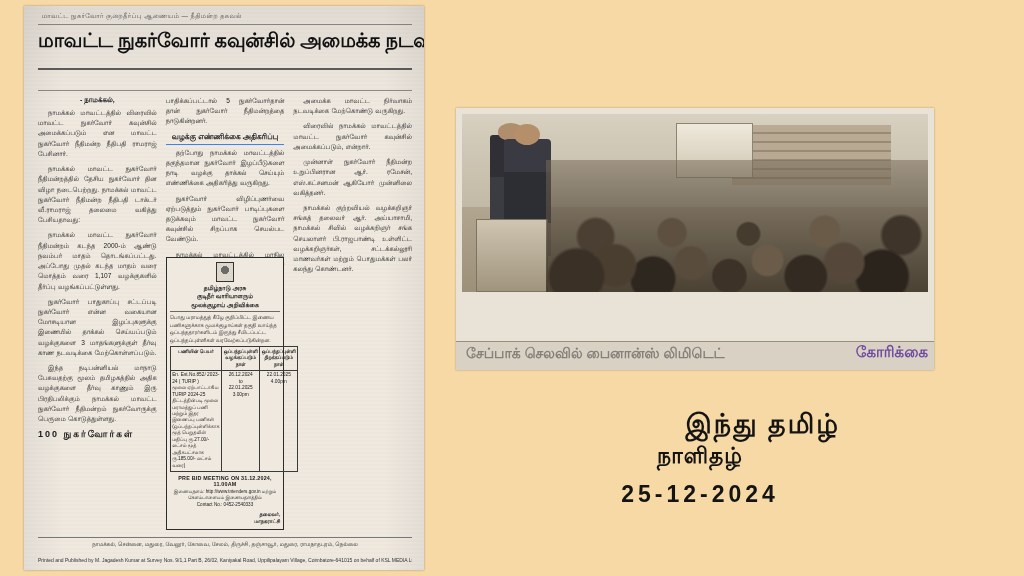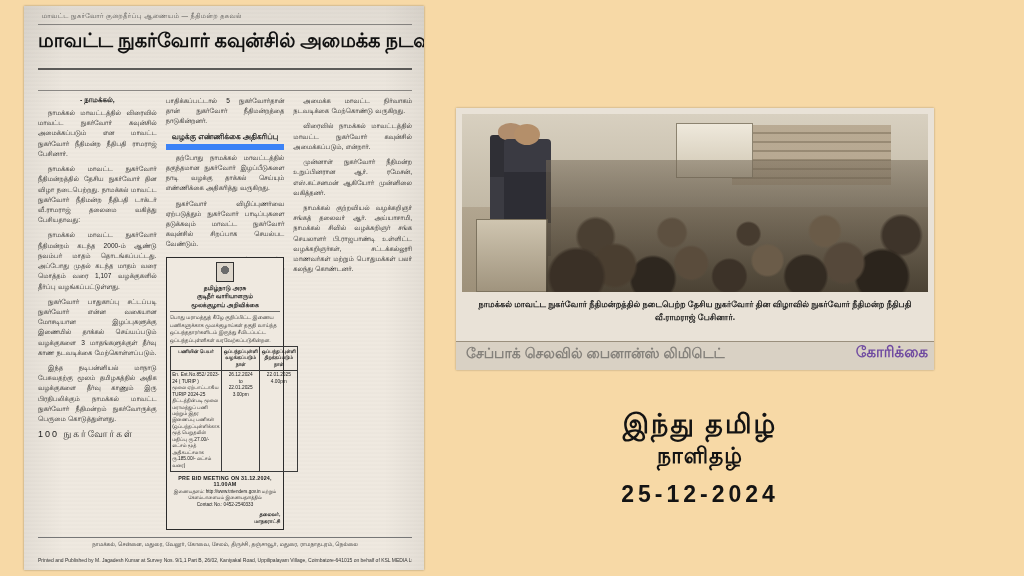--- a/index.html
+++ b/index.html
@@ -98,26 +98,26 @@
     margin: 0 0 5px 0;
     color: #1d1d1d;
     word-spacing: .5px;
   }
   .para.indent { text-indent: 10px; }
   .colhead {
     font-size: 7.4px;
     font-weight: 700;
     margin: 4px 0 3px 0;
     text-align: center;
-    border-bottom: 6px solid #3b82f6;
+    border-bottom: 1px solid #3b82f6;
     padding-bottom: 2px;
   }
   .big-line {
     font-size: 9px;
-    font-weight: 400;
+    font-weight: 700;
     letter-spacing: 2px;
     margin-top: 4px;
   }
 
   
   .tender {
     position: absolute;
     left: 0; right: 0; bottom: 0;
     border: 1.6px solid #2b2b2b;
     background: #efe9e0;
@@ -317,20 +317,21 @@
     top: 408px;
     width: 280px;
     text-align: center;
     color: #141414;
   }
   .label-line1 {
     font-size: 27px;
     font-weight: 700;
     letter-spacing: 2px;
     line-height: 1.25;
+    text-align: right;
   }
   .label-line2 {
     font-size: 22px;
     font-weight: 700;
     letter-spacing: 1px;
     line-height: 1.25;
   }
   .label-date {
     margin-top: 12px;
     font-size: 23px;
@@ -421,21 +422,20 @@
 <div class="photo-clip">
   <div class="photo">
     <div class="ph-wall"></div>
     <div class="ph-shelf"></div>
     <div class="ph-window"></div>
     <div class="ph-speaker"></div>
     <div class="ph-person"></div>
     <div class="ph-podium"></div>
     <div class="ph-crowd"></div>
   </div>
-  <div class="ph-caption">நாமக்கல் மாவட்ட நுகர்வோர் நீதிமன்றத்தில் நடைபெற்ற தேசிய நுகர்வோர் தின விழாவில் நுகர்வோர் நீதிமன்ற நீதிபதி வீ.ராமராஜ் பேசினார்.</div>
   <div class="ph-strip">
     <div class="ph-strip-text">சேப்பாக் செலவில் பைனான்ஸ் லிமிடெட்</div>
     <div class="ph-strip-tag">கோரிக்கை</div>
   </div>
 </div>
 
 <div class="label-block">
   <div class="label-line1">இந்து தமிழ்</div>
   <div class="label-line2">நாளிதழ்</div>
   <div class="label-date">25-12-2024</div>

